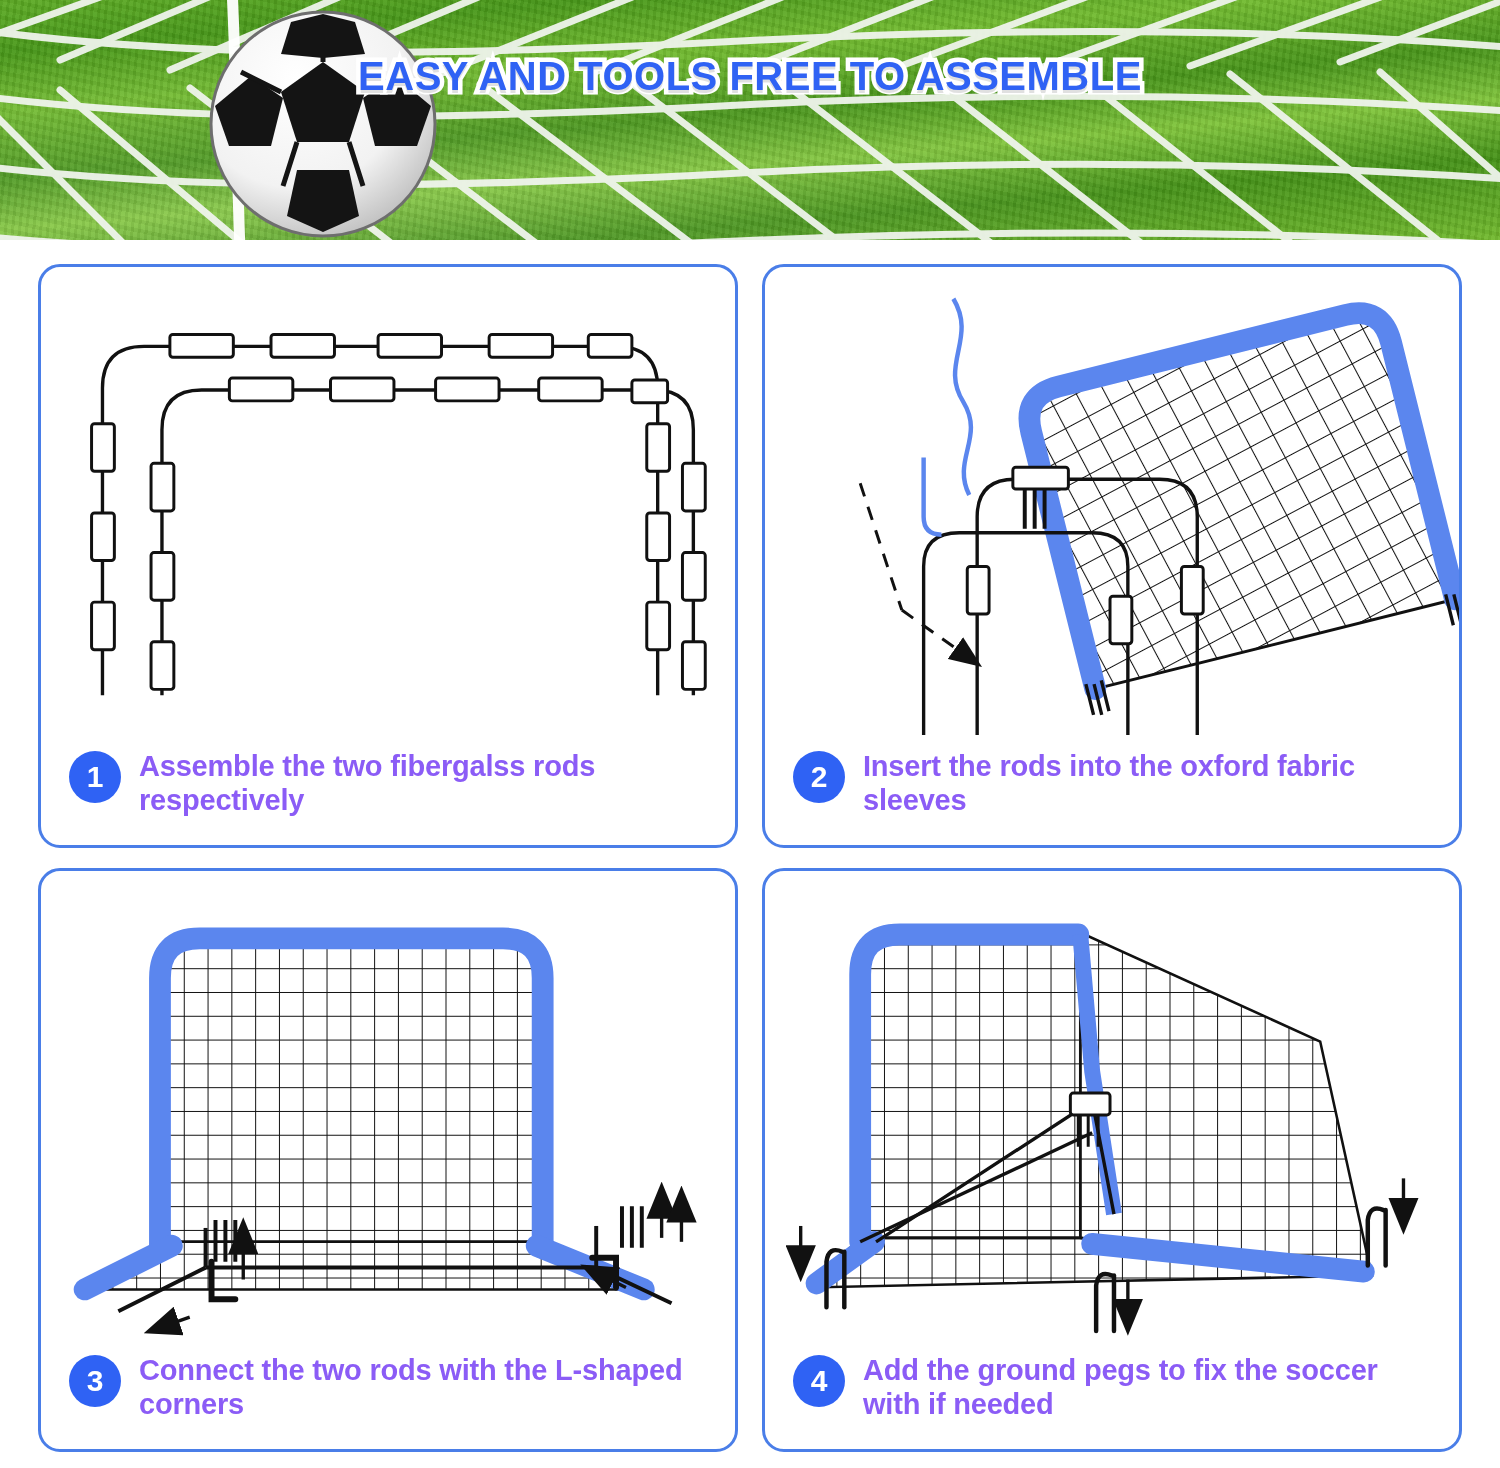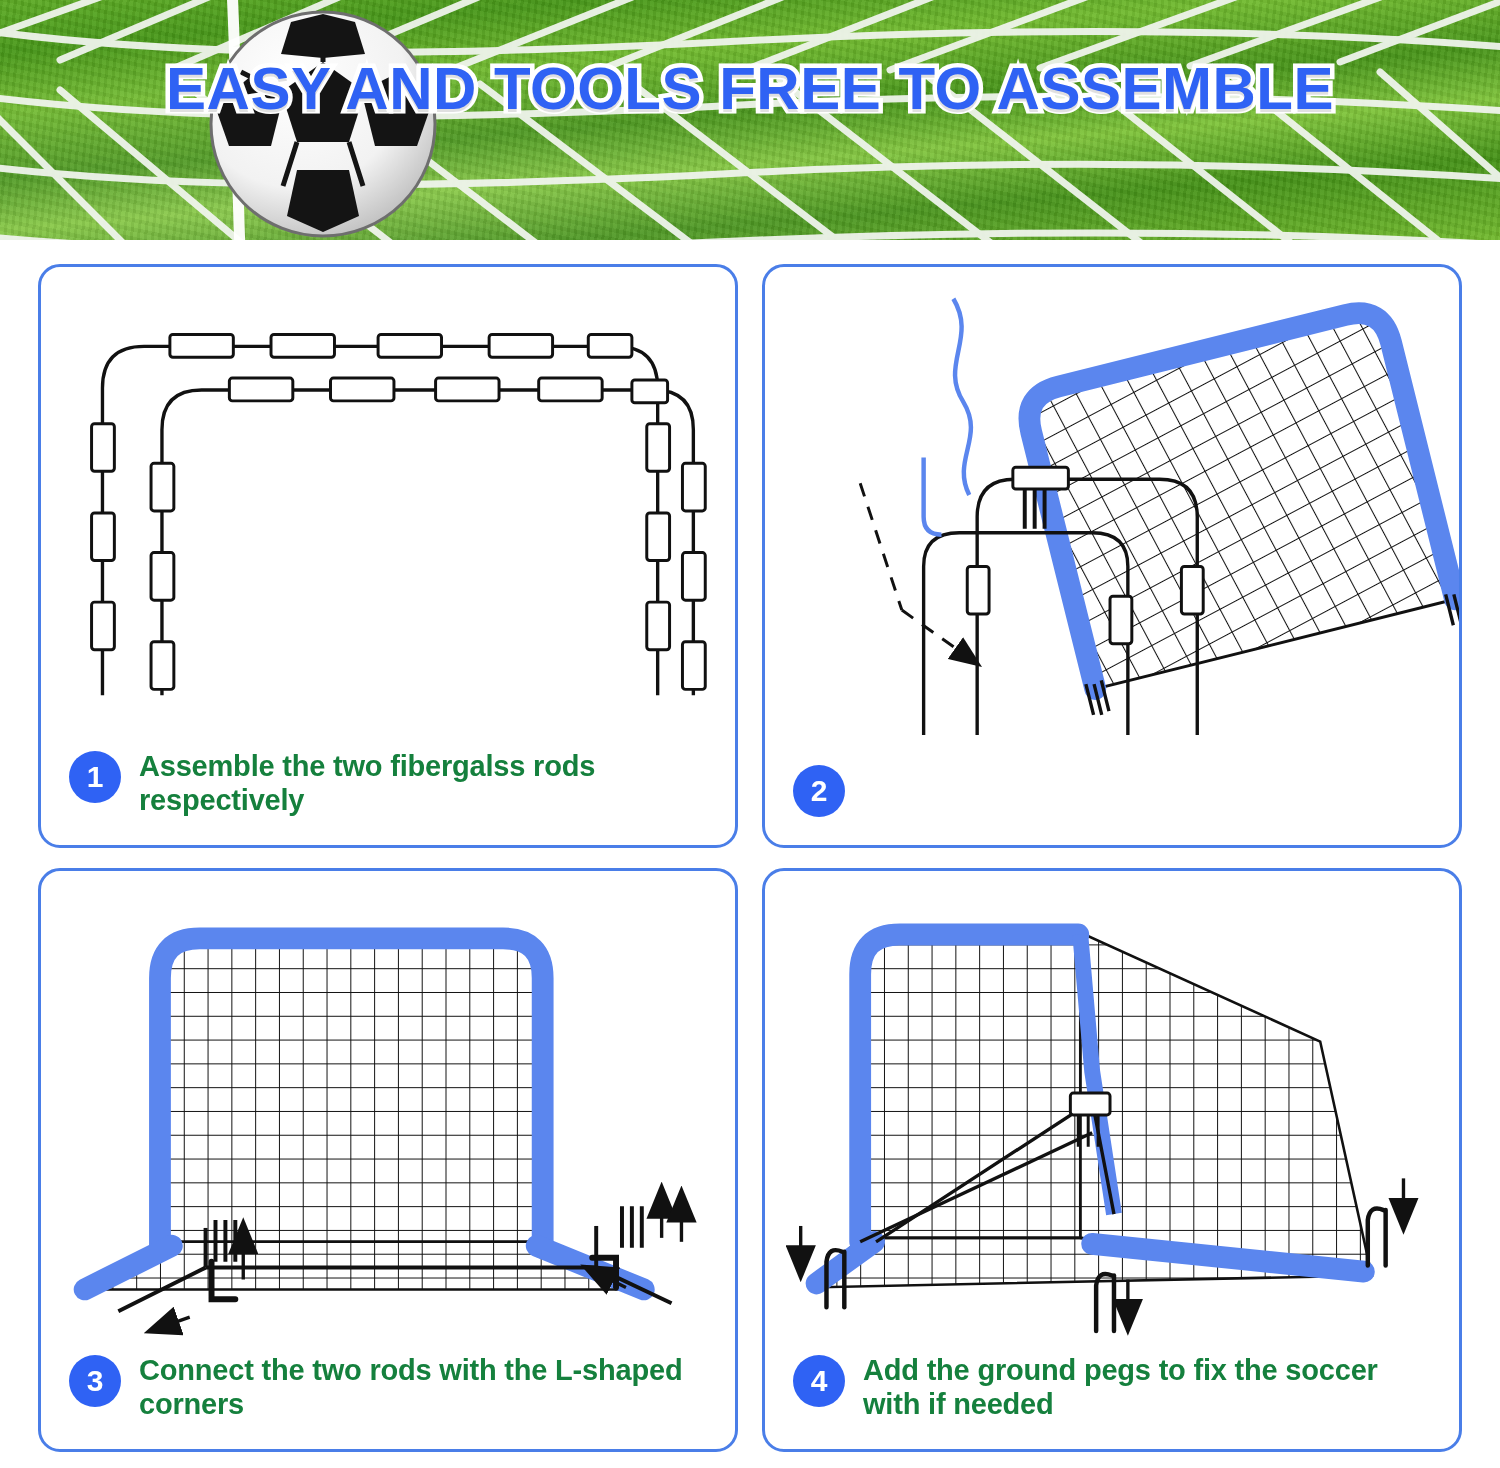--- a/index.html
+++ b/index.html
@@ -50,21 +50,21 @@
     top: 6px;
     width: 236px;
     height: 236px;
   }
   .hero-title {
     position: absolute;
     left: 0;
     right: 0;
     top: 54px;
     text-align: center;
-    font-size: 60px;
+    font-size: 40px;
     font-weight: bold;
     letter-spacing: 0.5px;
     color: #2f62f4;
     -webkit-text-stroke: 9px #ffffff;
     paint-order: stroke fill;
     text-shadow: 0 3px 0 rgba(0,0,0,0.12);
     white-space: nowrap;
   }
 
   
@@ -115,21 +115,21 @@
     font-weight: bold;
     display: flex;
     align-items: center;
     justify-content: center;
     line-height: 1;
     margin-top: 2px;
   }
   .caption-text {
     font-size: 29px;
     font-weight: bold;
-    color: #15803d;
+    color: #8b5cf6;
     line-height: 1.18;
     letter-spacing: -0.2px;
   }
 </style>
 </head>
 <body>
 
 <div class="hero">
   <div class="hero-grass"></div>
 
@@ -259,20 +259,21 @@
 
         <path d="M190 30 C214 70 176 96 200 134 C222 170 188 192 206 228" fill="none" stroke="#5b86ee" stroke-width="4.5"></path>
         <path d="M160 190 L160 250 Q160 268 178 268" fill="none" stroke="#5b86ee" stroke-width="4.5"></path>
 
         <path d="M96 216 L138 344" fill="none" stroke="#111111" stroke-width="3" stroke-dasharray="14 11"></path>
         <path d="M138 344 L214 398" fill="none" stroke="#111111" stroke-width="3" stroke-dasharray="14 11" marker-end="url(#arrow2)"></path>
       </svg>
     </div>
     <div class="caption">
       <div class="badge">2</div>
+      <div class="caption-text">Insert the rods into the oxford fabric sleeves</div>
     </div>
   </div>
 
   <div class="card">
     <div class="card-art">
       <svg viewBox="0 0 700 470" preserveAspectRatio="xMidYMid meet">
         <defs>
           <pattern id="net3" width="24" height="24" patternUnits="userSpaceOnUse">
             <path d="M0 0 H24 M0 0 V24" stroke="#111111" stroke-width="2" fill="none"></path>
           </pattern>

